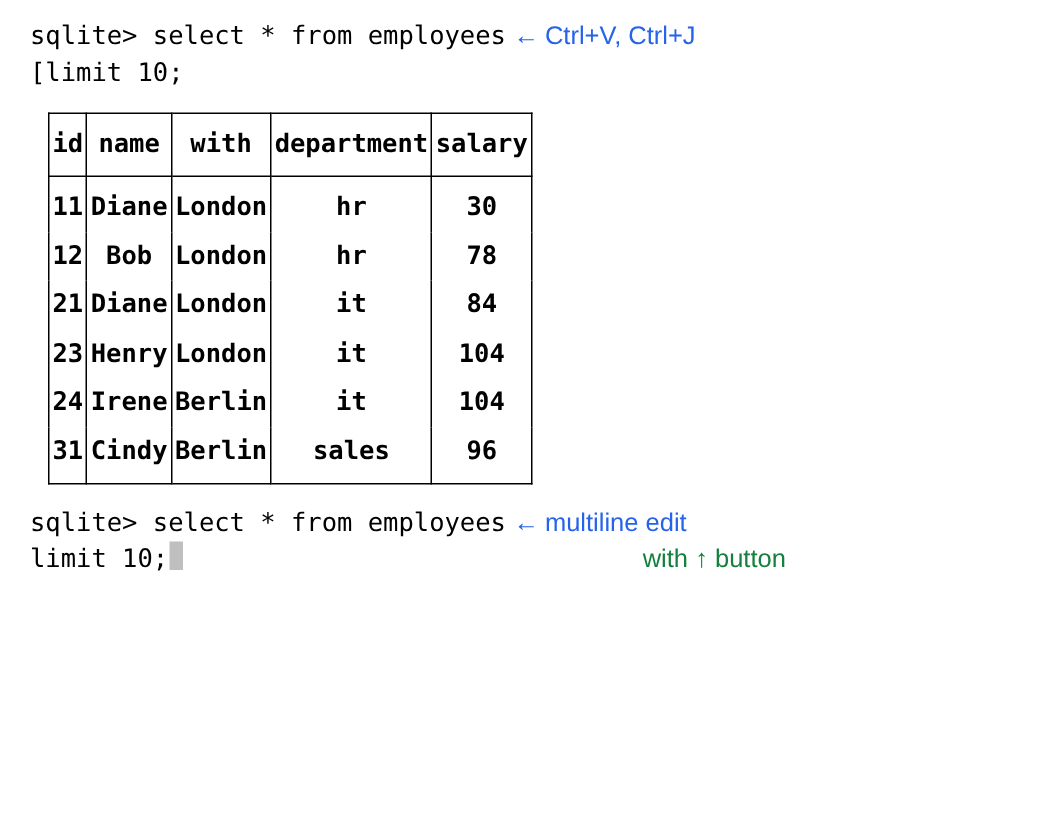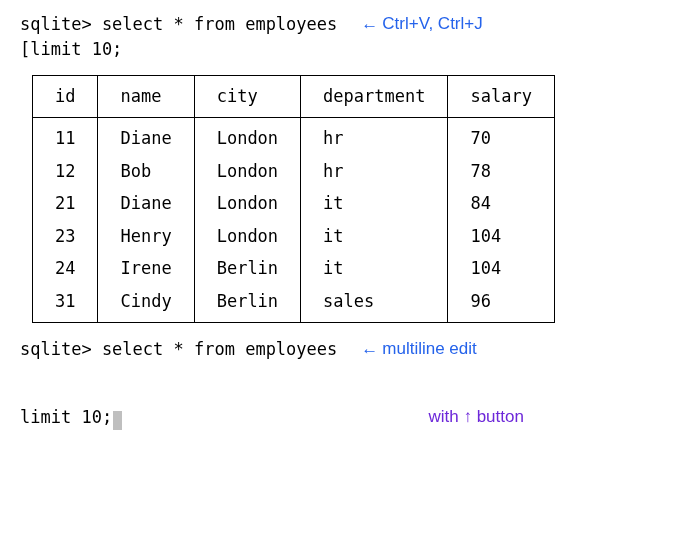--- a/index.html
+++ b/index.html
@@ -18,67 +18,66 @@
       align-items: flex-end;
     }
     .prompt-text {
       white-space: pre;
     }
     .annotation {
       color: #2563eb;
       font-family: -apple-system, "Segoe Script", "Comic Sans MS", cursive, sans-serif;
       font-size: 17px;
       font-weight: 500;
-      margin-left: 24px;
+      margin-left: 5px;
       white-space: nowrap;
     }
     .arrow {
       color: #2563eb;
       margin-right: 4px;
     }
     .table-wrap {
       margin: 14px 0 14px 12px;
     }
     table {
       border-collapse: collapse;
       font-family: inherit;
       font-size: 17px;
     }
     th, td {
       border: 1.5px solid #000;
-      padding: 4px 22px;
-      text-align: left;
-      font-weight: normal;
+      padding: 4px 2px;
+      text-align: center;
+      font-weight: bold;
     }
     th {
       padding-top: 8px;
       padding-bottom: 8px;
     }
     tbody tr td { border-top: none; border-bottom: none; }
     tbody tr:first-child td { border-top: 1.5px solid #000; padding-top: 8px;}
     tbody tr:last-child td { border-bottom: 1.5px solid #000; padding-bottom: 8px;}
     .cursor-block {
       display: inline-block;
       width: 0.55em;
       height: 1.1em;
       background: #bfbfbf;
       vertical-align: text-bottom;
       margin-left: 1px;
     }
     .second-anno {
-      color: #6d28d9;
+      color: #15803d;
       font-family: -apple-system, "Segoe Script", "Comic Sans MS", cursive, sans-serif;
       font-size: 17px;
       font-weight: 500;
       white-space: nowrap;
     }
     .row2 {
       display: flex;
-      align-items: flex-end;
-      margin-top: 44px;
+      align-items: flex-start;
     }
     .row2-spacer { flex: 0 0 auto; }
     .row2-anno { margin-left: 306px; }
   </style>
 </head>
 <body>
 
 <div class="prompt-line">
   <span class="prompt-text">sqlite&gt; select * from employees</span>
   <span class="annotation"><span class="arrow">←</span><span>Ctrl+V, Ctrl+J</span></span>
@@ -86,32 +85,32 @@
 <div class="prompt-line">
   <span class="prompt-text">[limit 10;</span>
 </div>
 
 <div class="table-wrap">
   <table>
     <thead>
       <tr>
         <th>id</th>
         <th>name</th>
-        <th>city</th>
+        <th>with</th>
         <th>department</th>
         <th>salary</th>
       </tr>
     </thead>
     <tbody id="tbody">
         <tr>
           <td>11</td>
           <td>Diane</td>
           <td>London</td>
           <td>hr</td>
-          <td>70</td>
+          <td>30</td>
         </tr>
         <tr>
           <td>12</td>
           <td>Bob</td>
           <td>London</td>
           <td>hr</td>
           <td>78</td>
         </tr>
         <tr>
           <td>21</td>

